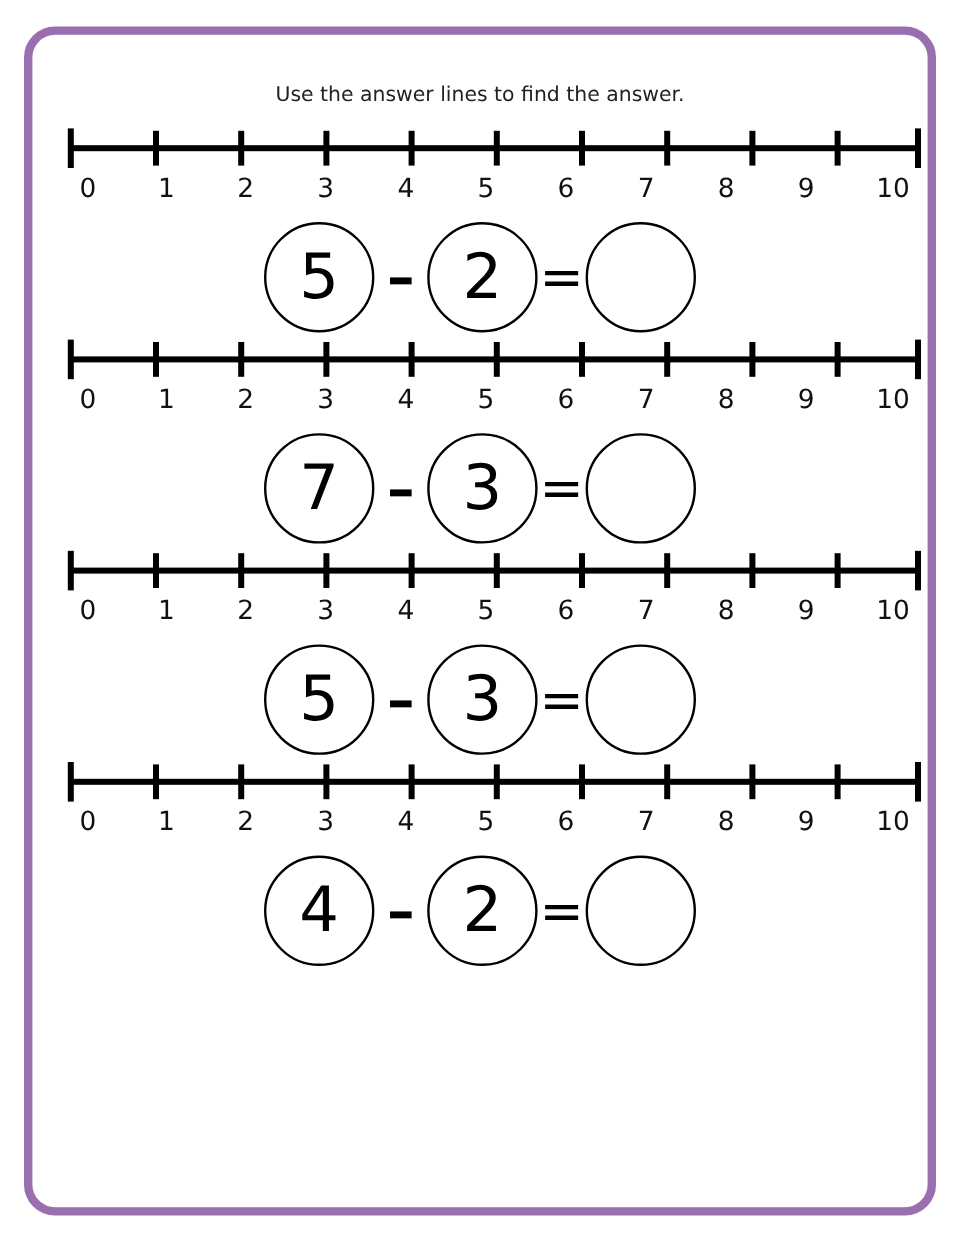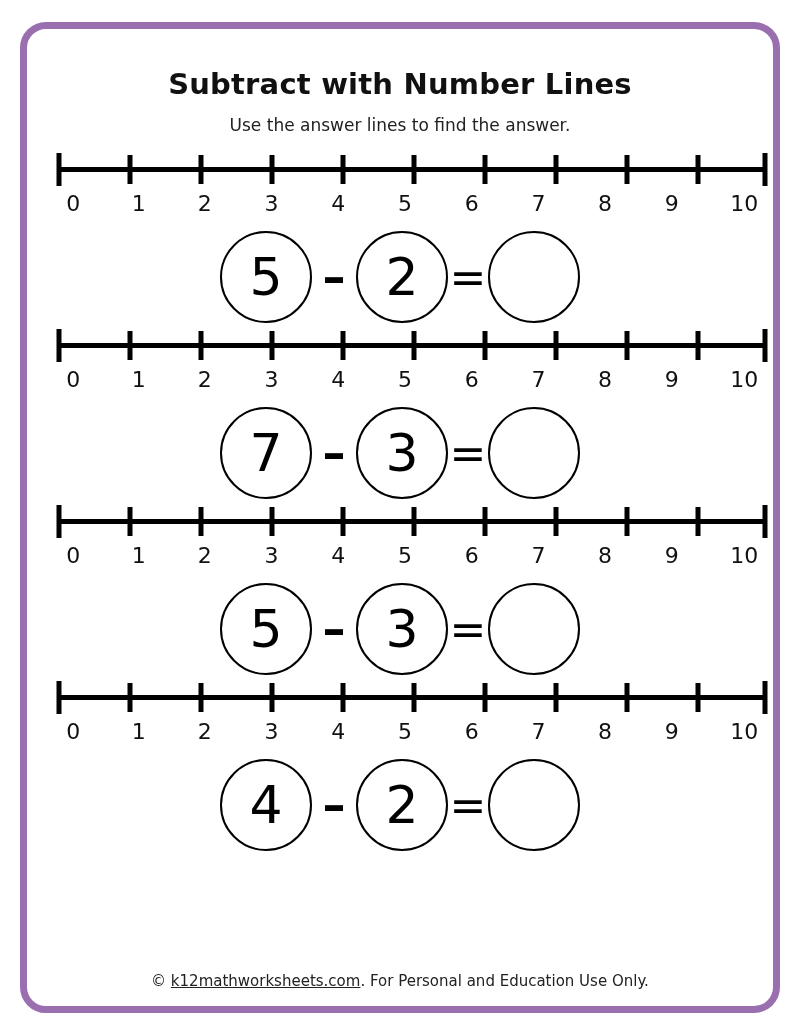--- a/index.html
+++ b/index.html
@@ -149,21 +149,20 @@
   .footer .site {
     text-decoration: underline;
   }
 </style>
 </head>
 <body>
 
 <div class="page">
   <div class="sheet">
 
-    <div class="title">Subtract with Number Lines</div>
     <div class="subtitle">Use the answer lines to find the answer.</div>
 
     <div class="problems">
 
       <div class="problem">
         <div class="numberline">
           <div class="nl-axis"></div>
           <div class="nl-tick end" style="left:0.3%"></div>
           <div class="nl-tick" style="left:10.3%"></div>
           <div class="nl-tick" style="left:20.3%"></div>
@@ -304,18 +303,15 @@
           <div class="circle">4</div>
           <div class="op">–</div>
           <div class="circle">2</div>
           <div class="op eq">=</div>
           <div class="circle answer"></div>
         </div>
       </div>
 
     </div>
 
-    <div class="footer">
-      <span>© </span><span class="site">k12mathworksheets.com</span><span>. For Personal and Education Use Only.</span>
-    </div>
 
   </div>
 </div>
 
 </body></html>

